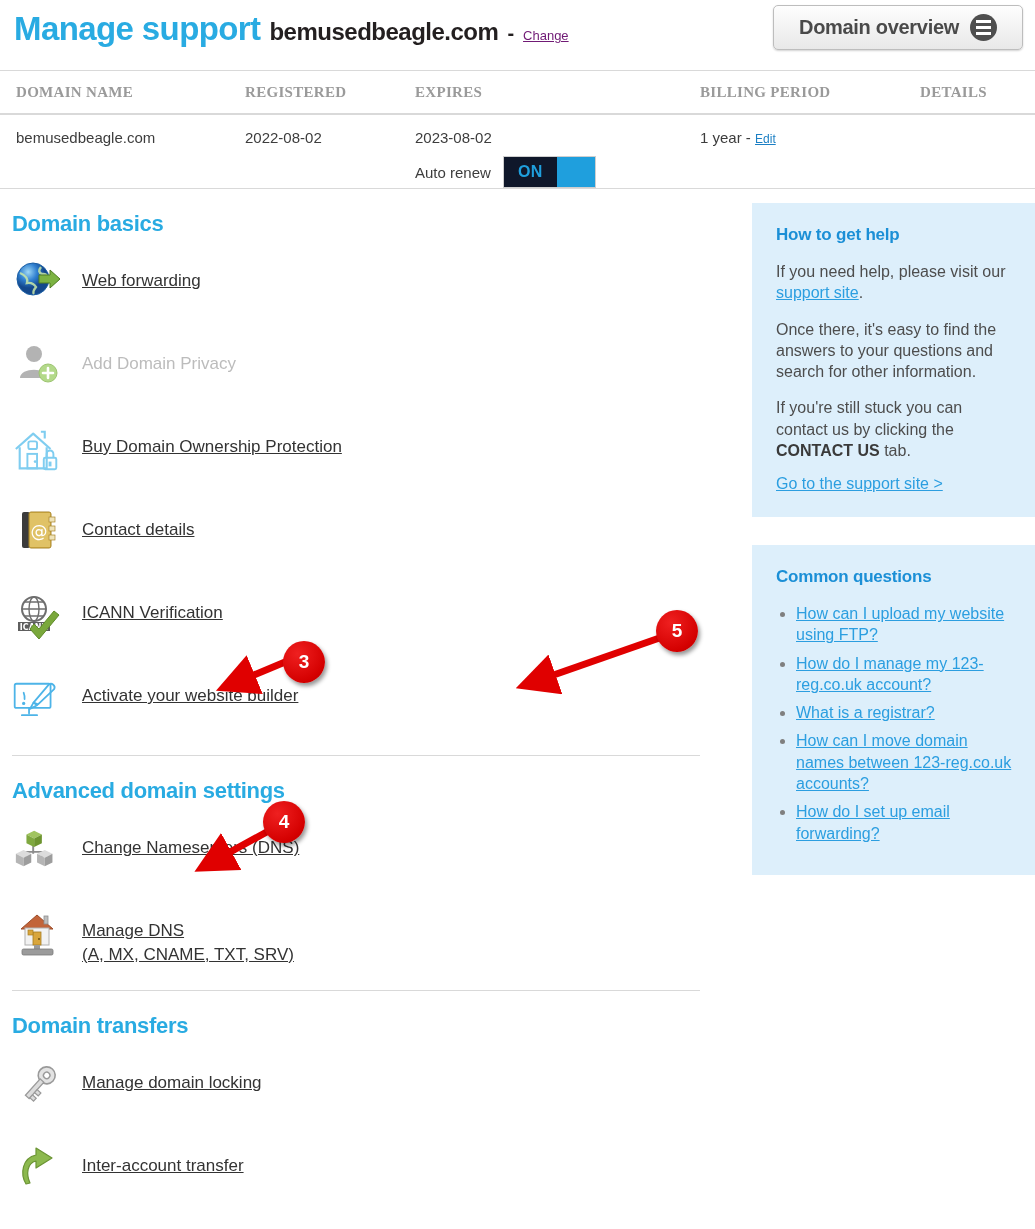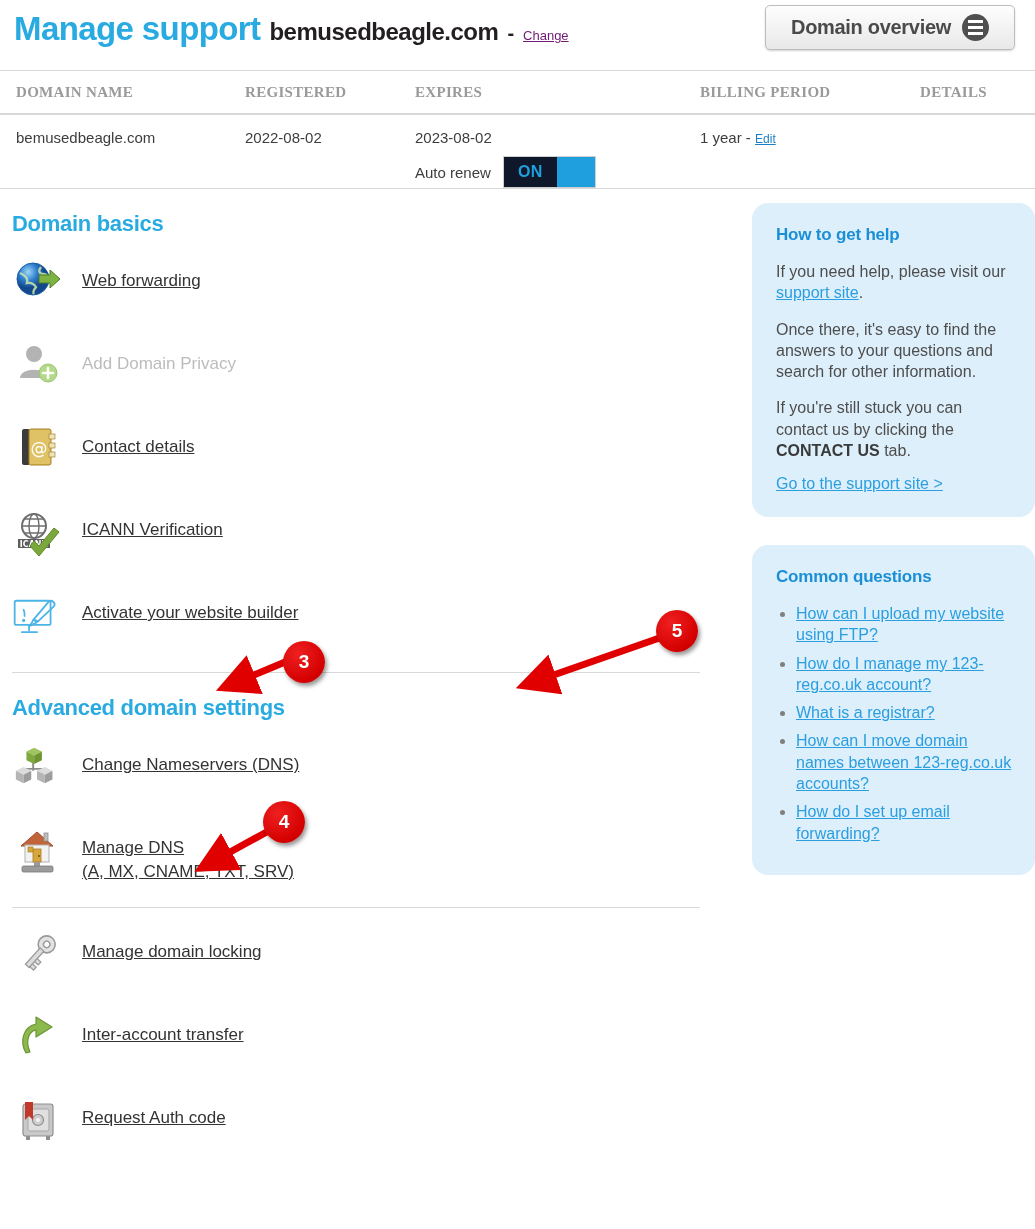--- a/index.html
+++ b/index.html
@@ -46,21 +46,21 @@
     font-weight: bold;
   }
   .title-change {
     font-size: 13px;
     color: #701a75;
     text-decoration: underline;
     cursor: pointer;
   }
   .overview-btn {
     position: absolute;
-    right: 20px;
+    right: 12px;
     top: 5px;
     width: 250px;
     height: 45px;
     border: 1px solid #bdbdbd;
     border-radius: 5px;
     background: linear-gradient(to bottom, #fefefe 0%, #f3f3f3 50%, #e8e8e8 100%);
     box-shadow: 0 1px 2px rgba(0,0,0,0.18);
     display: flex;
     align-items: center;
     justify-content: center;
@@ -165,21 +165,21 @@
     line-height: 1.42;
     cursor: pointer;
     padding-top: 10px;
   }
   .cell .lnk.disabled { color: #bcbcbc; text-decoration: none; cursor: default; }
   .divider { height: 1px; background: #d9d9d9; margin: 12px 10px 0 12px; }
 
   
   .panel {
     background: #ddeffb;
-    border-radius: 16px;
+    border-radius: 0;
     padding: 22px 22px 24px 24px;
     width: 283px;
   }
   .panel + .panel { margin-top: 28px; }
   .panel h3 {
     margin: 0 0 16px 0;
     font-size: 17px;
     color: #1b8fd6;
     font-weight: bold;
     letter-spacing: -0.2px;
@@ -309,20 +309,36 @@
               <svg width="46" height="42" viewBox="0 0 46 42">
                 <circle cx="19" cy="12" r="8" fill="#b3b3b3"></circle>
                 <path d="M5 36 C5 25 33 25 33 36 z" fill="#b3b3b3"></path>
                 <circle cx="33" cy="31" r="9" fill="#b3d98a" stroke="#9cc46f" stroke-width="1"></circle>
                 <path d="M33 26 v10 M28 31 h10" stroke="#fff" stroke-width="2.6" stroke-linecap="round"></path>
               </svg>
             </span>
             <span class="lnk disabled">Add Domain Privacy</span>
           </div>
 
+          <div class="cell">
+            <span class="ico">
+              <svg width="54" height="52" viewBox="0 0 54 52">
+                <path d="M4 24 L22 8 L40 24" fill="none" stroke="#7fcdf0" stroke-width="2.2" stroke-linejoin="round"></path>
+                <path d="M8 22 V44 H36 V22" fill="none" stroke="#7fcdf0" stroke-width="2.2"></path>
+                <path d="M30 6 h4 v7" fill="none" stroke="#7fcdf0" stroke-width="2.2"></path>
+                <rect x="17" y="16" width="9" height="8" rx="2" fill="none" stroke="#7fcdf0" stroke-width="2"></rect>
+                <rect x="16" y="29" width="10" height="15" fill="none" stroke="#7fcdf0" stroke-width="2"></rect>
+                <circle cx="24" cy="37" r="1.4" fill="#7fcdf0"></circle>
+                <rect x="33" y="33" width="13" height="12" rx="1.5" fill="none" stroke="#7fcdf0" stroke-width="2"></rect>
+                <path d="M36 33 v-4 a3.5 3.5 0 0 1 7 0 v4" fill="none" stroke="#7fcdf0" stroke-width="2"></path>
+                <rect x="38" y="37" width="3" height="5" fill="#7fcdf0"></rect>
+              </svg>
+            </span>
+            <span class="lnk">Buy Domain Ownership Protection</span>
+          </div>
 
           <div class="cell">
             <span class="ico">
               <svg width="42" height="44" viewBox="0 0 42 44">
                 <rect x="5" y="4" width="8" height="36" rx="2" fill="#3b3b3b"></rect>
                 <rect x="12" y="4" width="22" height="36" rx="2" fill="#d9b449" stroke="#a8852b" stroke-width="1"></rect>
                 <rect x="13" y="5" width="20" height="34" fill="#e0c266"></rect>
                 <text x="22" y="29" font-size="17" font-family="DejaVu Sans, sans-serif" fill="#fff" text-anchor="middle">@</text>
                 <rect x="32" y="9" width="6" height="5" fill="#efe3b9" stroke="#a8852b" stroke-width="0.7"></rect>
                 <rect x="32" y="18" width="6" height="5" fill="#efe3b9" stroke="#a8852b" stroke-width="0.7"></rect>
@@ -407,20 +423,21 @@
             </span>
             <span class="lnk" style="white-space:pre-line">Manage DNS
 (A, MX, CNAME, TXT, SRV)</span>
           </div>
 
         </div>
       </div>
       <div class="divider"></div>
 
       <div class="sect">
+        <div class="sect-title">Domain transfers</div>
         <div class="grid">
 
           <div class="cell">
             <span class="ico">
               <svg width="50" height="48" viewBox="0 0 50 48">
                 <g transform="rotate(42 25 24)">
                   <circle cx="25" cy="11" r="8.5" fill="#e3e3e3" stroke="#9a9a9a" stroke-width="1.6"></circle>
                   <circle cx="25" cy="11" r="3.2" fill="#fff" stroke="#9a9a9a" stroke-width="1.4"></circle>
                   <rect x="22.5" y="18" width="5" height="22" fill="#dcdcdc" stroke="#9a9a9a" stroke-width="1.3"></rect>
                   <rect x="27.5" y="28" width="5" height="4" fill="#dcdcdc" stroke="#9a9a9a" stroke-width="1.2"></rect>

